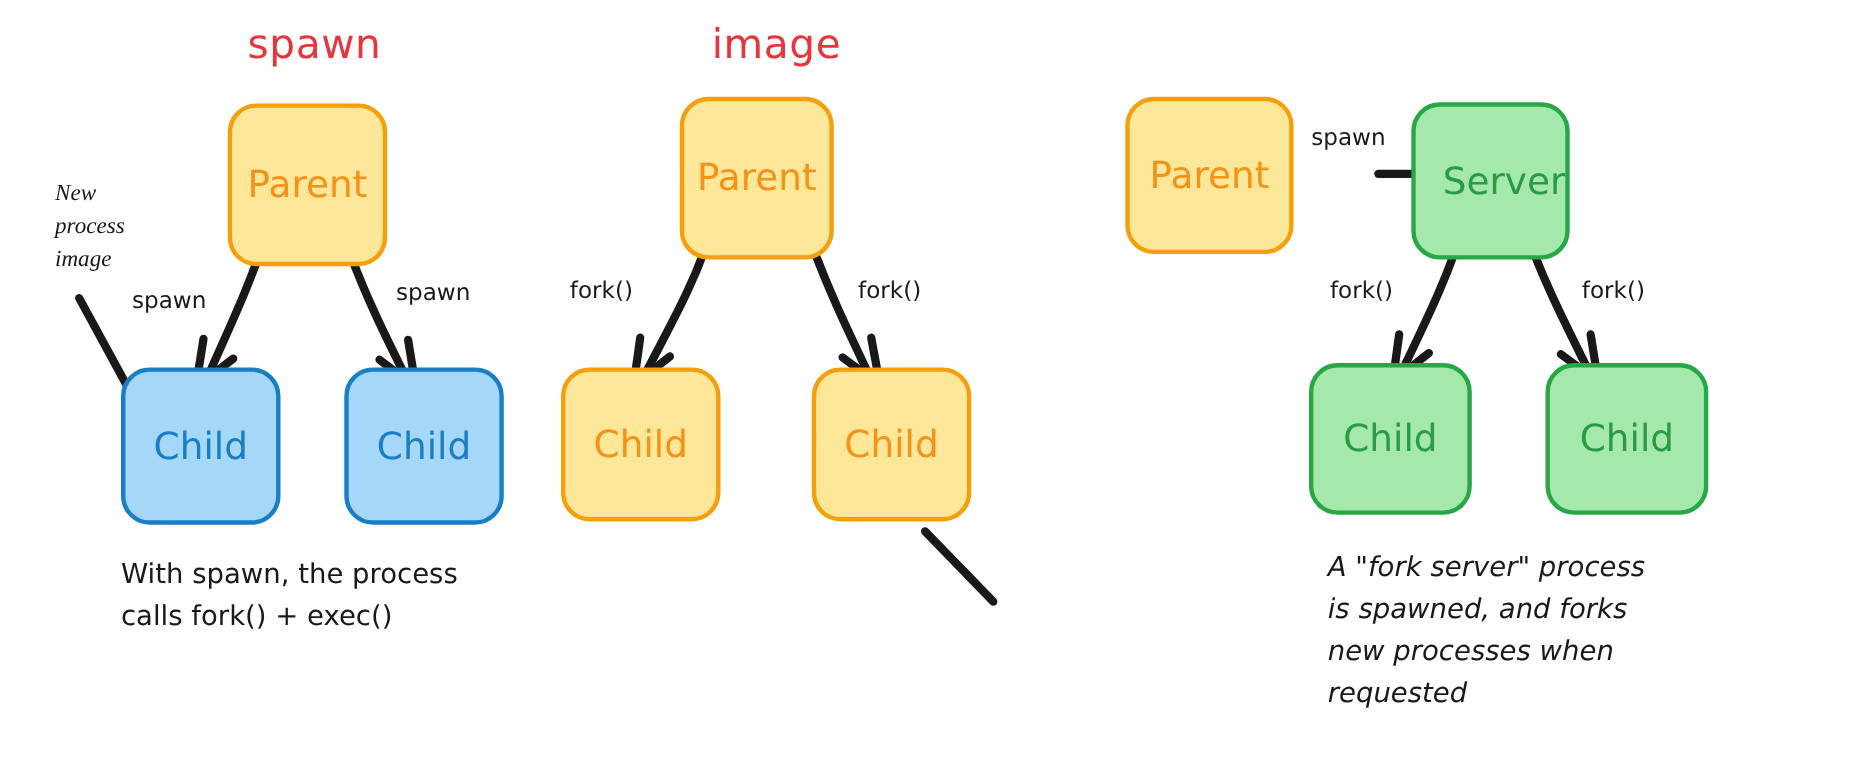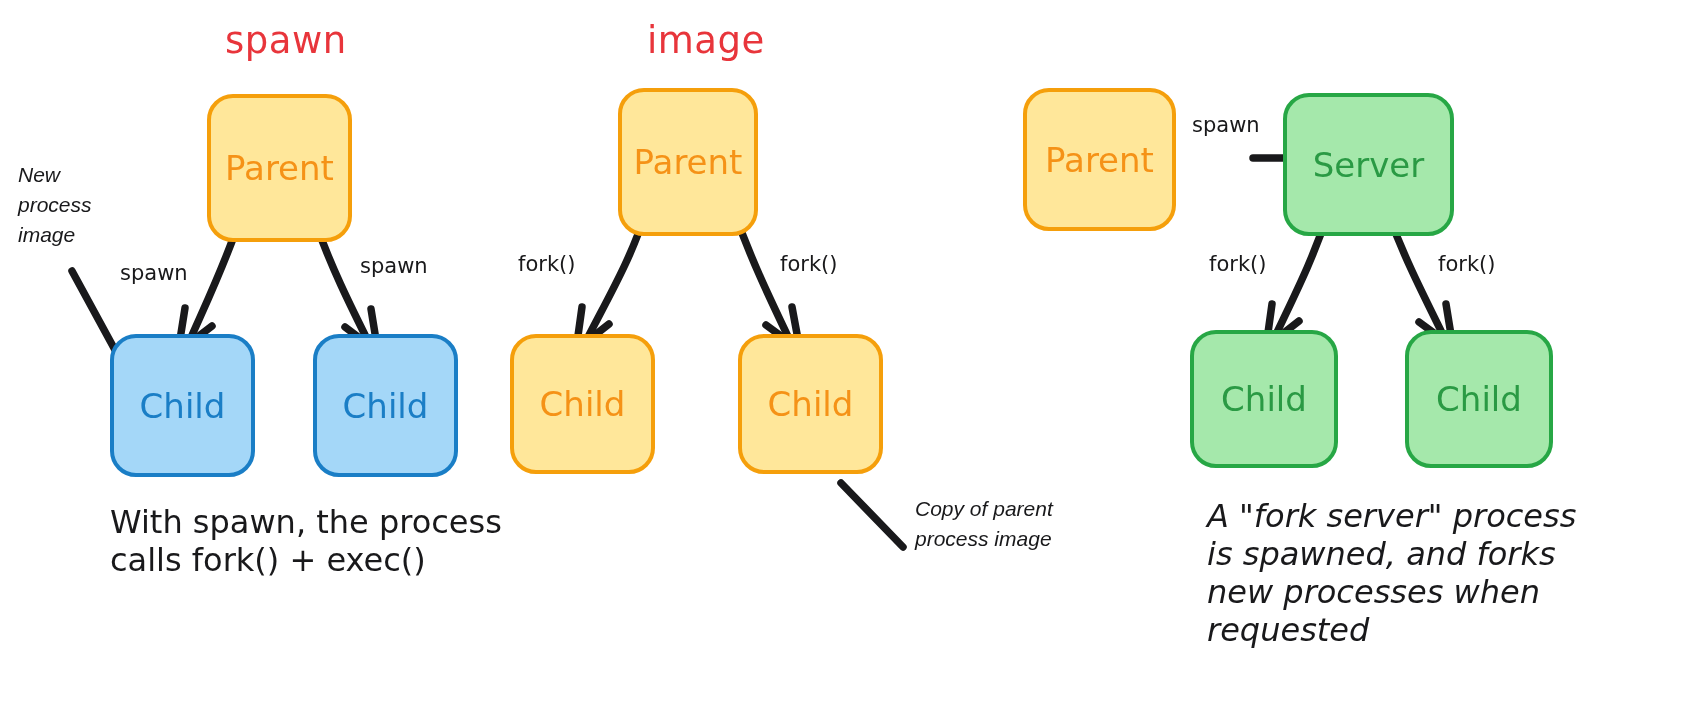--- a/index.html
+++ b/index.html
@@ -81,29 +81,30 @@
     font-family: "DejaVu Sans", sans-serif;
   }
 
   
   .annot {
     position: absolute;
     color: #19191b;
     font-size: 21px;
     line-height: 30px;
     font-style: italic;
-    font-family: Liberation Sans, sans-serif;
+    font-family: Liberation Serif, serif;
     white-space: pre-line;
+    margin-left: 32px;
   }
 
   
   .caption {
     position: absolute;
     color: #19191b;
-    font-size: 32px;
+    font-size: 25px;
     line-height: 38px;
     font-family: "DejaVu Sans", sans-serif;
     white-space: pre-line;
   }
   .caption.italic { font-style: italic; }
 </style>
 </head>
 <body>
 
 <div id="canvas">
@@ -185,21 +186,21 @@
     <div class="pbox yellow" style="left:510px; top:334px; width:145px; height:140px;">
       <span>Child</span>
     </div>
     <div class="pbox yellow" style="left:738px; top:334px; width:145px; height:140px;">
       <span>Child</span>
     </div>
 
     <div class="pbox yellow" style="left:1023px; top:88px; width:153px; height:143px;">
       <span>Parent</span>
     </div>
-    <div class="pbox green" style="left:1283px; top:93px; width:171px; height:143px;">
+    <div class="pbox green" style="left:1283px; top:93px; width:144px; height:143px;justify-content:flex-end;">
       <span>Server</span>
     </div>
     <div class="pbox green" style="left:1190px; top:330px; width:148px; height:138px;">
       <span>Child</span>
     </div>
     <div class="pbox green" style="left:1405px; top:330px; width:148px; height:138px;">
       <span>Child</span>
     </div>
   </div>
 
@@ -211,22 +212,20 @@
     <div class="edge-label" style="left:120px; top:261px;">spawn</div>
     <div class="edge-label" style="left:360px; top:254px;">spawn</div>
 
     <div class="annot" style="left:18px; top:160px;">New
 process
 image</div>
 
     <div class="edge-label" style="left:518px; top:252px;">fork()</div>
     <div class="edge-label" style="left:780px; top:252px;">fork()</div>
 
-    <div class="annot" style="left:915px; top:494px;">Copy of parent
-process image</div>
 
     <div class="edge-label" style="left:1192px; top:113px;">spawn</div>
     <div class="edge-label" style="left:1209px; top:252px;">fork()</div>
     <div class="edge-label" style="left:1438px; top:252px;">fork()</div>
 
     <div class="caption" style="left:110px; top:503px;">With spawn, the process
 calls fork() + exec()</div>
     <div class="caption italic" style="left:1207px; top:497px;">A "fork server" process
 is spawned, and forks
 new processes when

